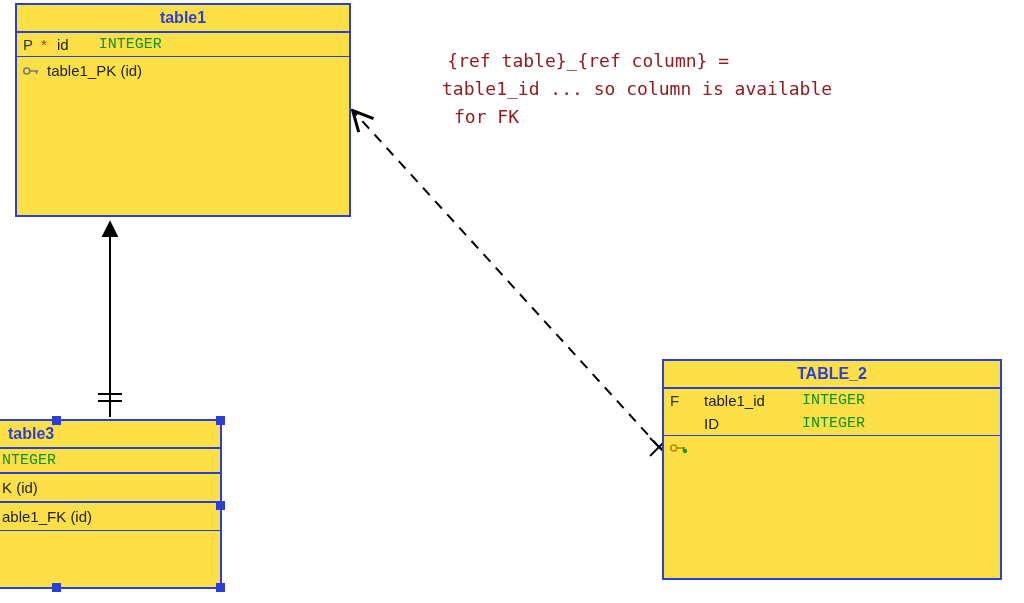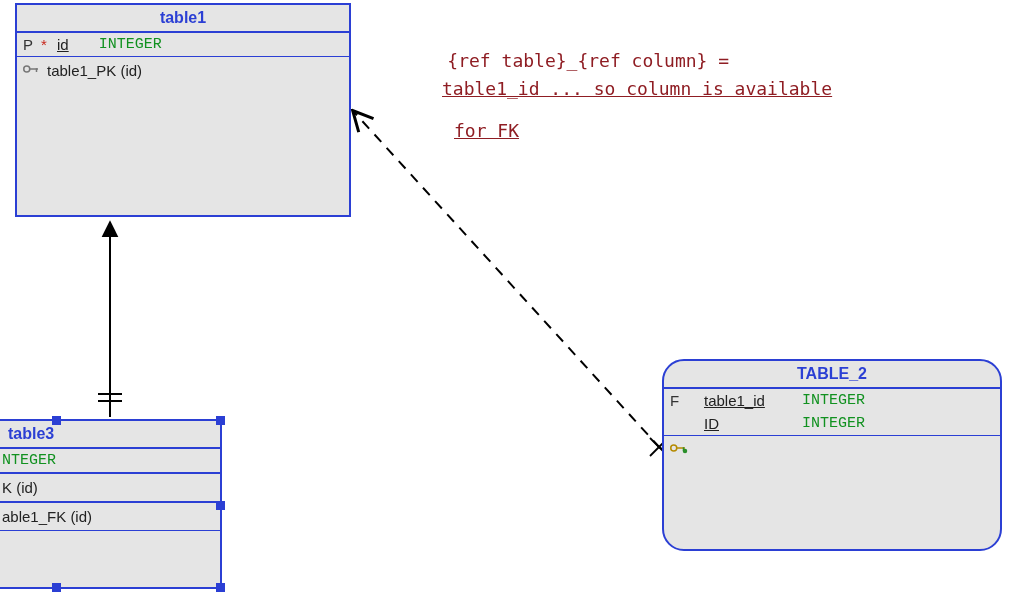--- a/index.html
+++ b/index.html
@@ -14,21 +14,21 @@
     position: relative;
   }
   .canvas {
     position: relative;
     width: 1024px;
     height: 603px;
   }
   .entity {
     position: absolute;
     border: 2px solid #2b3fd4;
-    background: #e5e5e5;
+    background: #fde047;
     box-sizing: border-box;
   }
   .entity-title {
     text-align: center;
     font-weight: bold;
     color: #2b3fd4;
     border-bottom: 2px solid #2b3fd4;
     padding: 4px 6px;
     font-size: 16px;
   }
@@ -38,42 +38,42 @@
   .entity-section:last-child { border-bottom: none; }
   .row {
     display: flex;
     align-items: center;
     padding: 3px 6px;
     gap: 6px;
     font-size: 15px;
   }
   .flag-col { width: 12px; color: #333; }
   .ast { color: #c8251a; width: 10px; }
-  .col-name { color: #212121; text-decoration: underline; }
+  .col-name { color: #212121; }
   .col-type { color: #119120; font-family: Liberation Mono, monospace; }
   .pk-row { border-bottom: 1px solid #2b3fd4; }
-  .index-row { padding: 5px 6px; display:flex; align-items:flex-start; gap:6px; }
+  .index-row { padding: 5px 6px; display:flex; align-items:center; gap:6px; }
   .index-label { color: #222; }
   svg.icon { width:18px; height:14px; flex:0 0 auto; }
   
   
   .sel-handle {
     position: absolute;
     width: 9px; height: 9px;
     background: #2b3fd4;
   }
   .annotation {
     position: absolute;
     color: #8f1d23;
     font-family: "Consolas","Menlo","DejaVu Sans Mono",monospace;
     font-size: 18px;
     line-height: 1.55;
     white-space: pre;
   }
-  .annotation .indent { padding-left: 38px; display:block;text-decoration:underline;}
+  .annotation .indent { padding-left: 38px; display:block;}
   svg.connector {
     position: absolute;
     top:0; left:0;
     width:1024px; height:603px;
     pointer-events:none;
   }
 </style>
 </head>
 <body>
 
@@ -144,21 +144,21 @@
       </div>
     </div>
 
     <div class="sel-handle" style="left:160px; top:-5px;"></div>
     <div class="sel-handle" style="right:-5px; top:-5px;"></div>
     <div class="sel-handle" style="right:-5px; top:80px;"></div>
     <div class="sel-handle" style="right:-5px; bottom:-5px;"></div>
     <div class="sel-handle" style="left:160px; bottom:-5px;"></div>
   </div>
 
-  <div class="entity" style="left:662px; top:359px; width:340px; height:192px;border-radius:22px;">
+  <div class="entity" style="left:662px; top:359px; width:340px; height:221px;">
     <div class="entity-title">TABLE_2</div>
     <div class="entity-section" style="border-bottom:1px solid #2b3fd4;">
       <div class="row">
         <span class="flag-col">F</span>
         <span class="ast"></span>
         <span class="col-name" style="min-width:92px;">table1_id</span>
         <span class="col-type">INTEGER</span>
       </div>
       <div class="row">
         <span class="flag-col"></span>
@@ -174,16 +174,16 @@
           <rect x="8" y="7" width="12" height="2" fill="#b58a00"></rect>
           <rect x="17" y="7" width="2" height="5" fill="#2a8f2a"></rect>
           <circle cx="20" cy="12" r="3" fill="#2a8f2a"></circle>
         </svg>
       </div>
     </div>
   </div>
 
   <div class="annotation" style="left:404px; top:19px;">
     <span>{ref table}_{ref column} =</span>
-<span class="indent">table1_id ... so column is available</span><span class="indent" style="padding-left:50px;margin-top:14px;">for FK</span>
+<span class="indent">table1_id ... so column is available</span><span class="indent" style="padding-left:50px;">for FK</span>
   </div>
 
 </div>
 
 </body></html>

